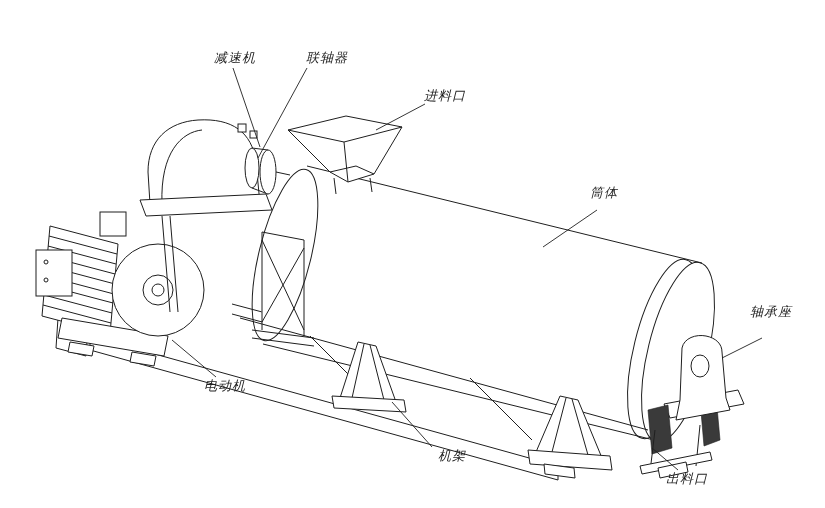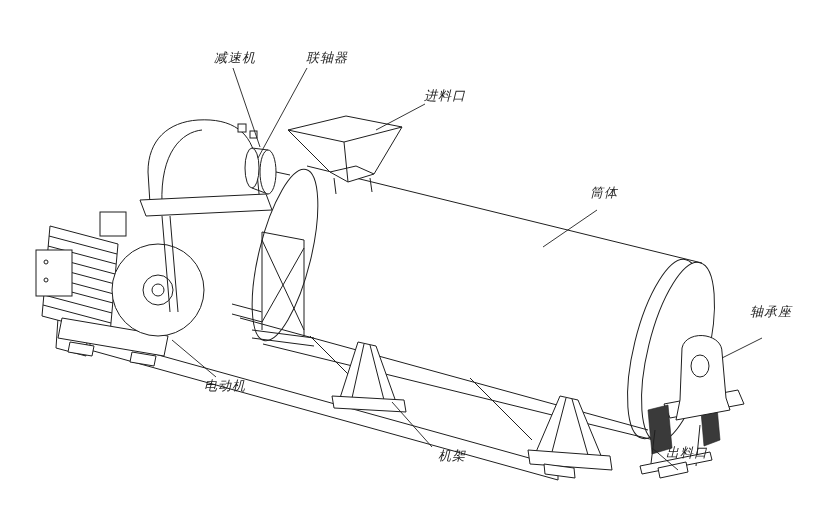--- a/index.html
+++ b/index.html
@@ -148,17 +148,17 @@
       <line x1="432" y1="447" x2="392" y2="402" class="leader"></line>
       <line x1="216" y1="377" x2="172" y2="340" class="leader"></line>
     </g>
   </svg>
 
   <div class="label" style="left:214px; top:49px;">减速机</div>
   <div class="label" style="left:306px; top:49px;">联轴器</div>
   <div class="label" style="left:424px; top:87px;">进料口</div>
   <div class="label" style="left:590px; top:184px;">筒体</div>
   <div class="label" style="left:750px; top:303px;">轴承座</div>
-  <div class="label" style="left:666px; top:444px;text-align:center;">出料口</div>
+  <div class="label" style="left:666px; top:470px;text-align:center;">出料口</div>
   <div class="label" style="left:418px; top:447px;margin-left:20px;">机架</div>
   <div class="label" style="left:204px; top:377px;">电动机</div>
 
 </div>
 
 </body></html>

